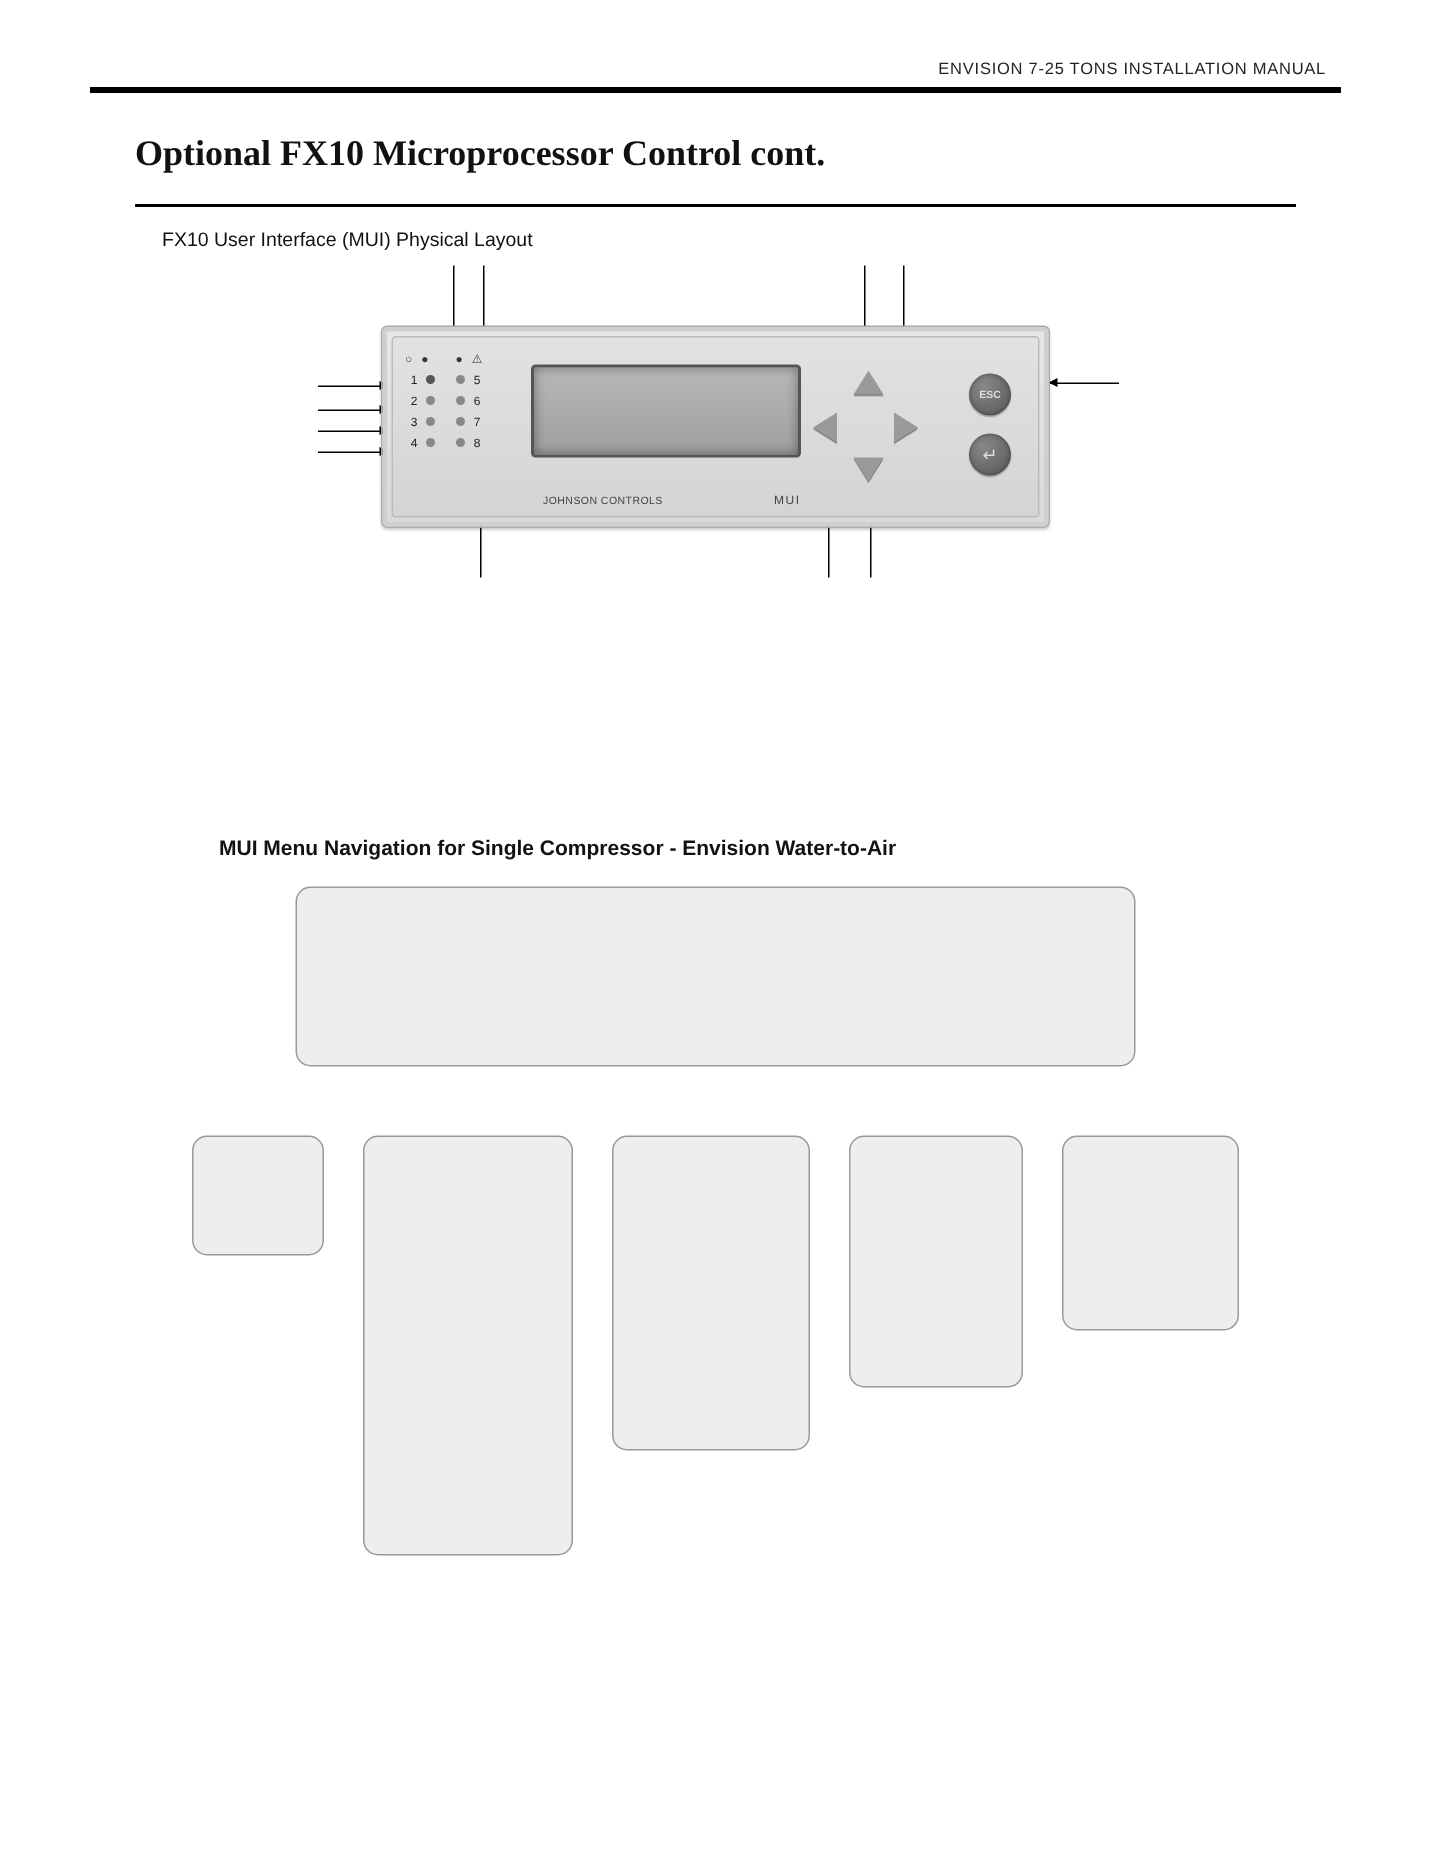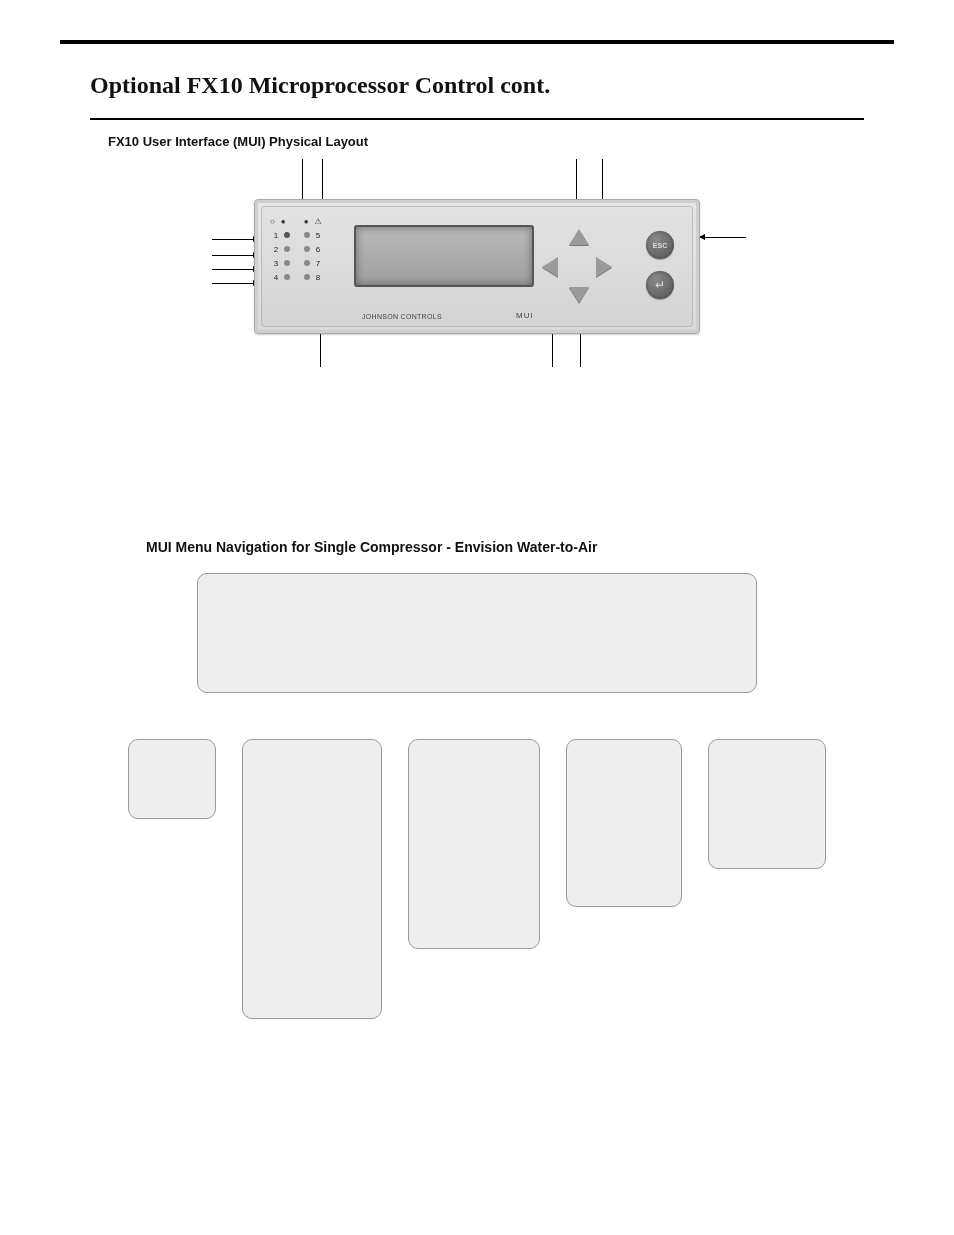--- a/index.html
+++ b/index.html
@@ -33,21 +33,21 @@
   h1.section-title {
     font-family: Georgia, "Times New Roman", serif;
     font-weight: bold;
     font-size: 24px;
     border-bottom: 2px solid #000;
     padding-bottom: 19px;
     margin: 0 30px 14px 30px;
   }
   .subheading {
     font-size: 13px;
-    font-weight: bold;
+    font-weight: normal;
     margin: 0 0 10px 48px;
   }
   .subheading2 {
     font-size: 14px;
     font-weight: bold;
     margin: 0 0 18px 46px;
     padding-left: 40px;
   }
   .device-wrap {
     position: relative;
@@ -246,20 +246,21 @@
     text-align: center;
     font-size: 10px;
     color: #222;
   }
 </style>
 </head>
 <body>
 
 <div class="page">
 
+  <div class="header-right">ENVISION 7-25 TONS INSTALLATION MANUAL</div>
   <div class="header-rule"></div>
 
   <h1 class="section-title">Optional FX10 Microprocessor Control cont.</h1>
 
   <div class="subheading">FX10 User Interface (MUI) Physical Layout</div>
 
   <div class="device-wrap">
 
     <div class="arrow v down" style="left:60px; top:0; height:48px;"></div>
     <div class="arrow v down" style="left:80px; top:0; height:48px;"></div>

